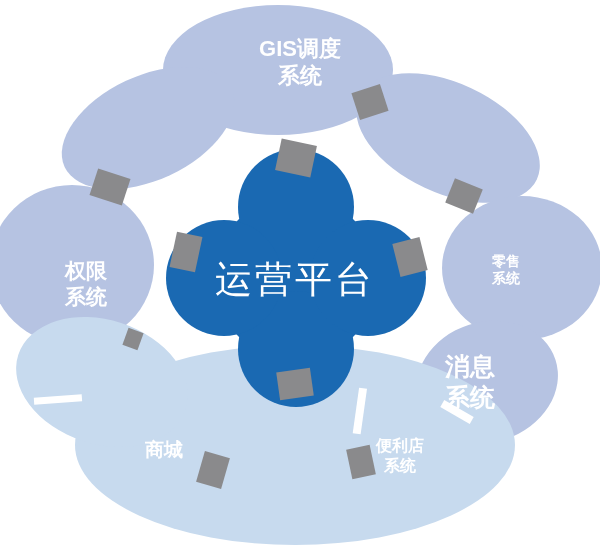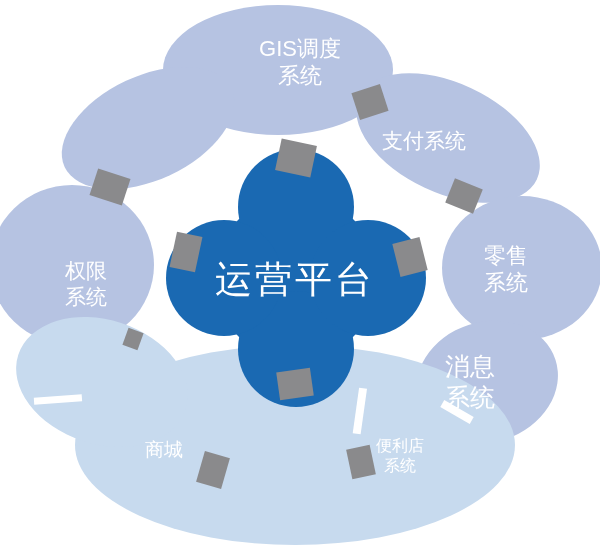--- a/index.html
+++ b/index.html
@@ -16,40 +16,40 @@
     left: 0; top: 0;
     width: 600px; height: 549px;
   }
   .node-label {
     position: absolute;
     transform: translate(-50%, -50%);
     color: #ffffff;
     text-align: center;
     white-space: pre-line;
     line-height: 1.22;
-    font-weight: 400;
+    font-weight: 700;
     pointer-events: none;
   }
   .center-label {
     position: absolute;
     transform: translate(-50%, -50%);
     color: #ffffff;
     font-size: 37px;
     font-weight: 400;
     letter-spacing: 3px;
     white-space: nowrap;
     pointer-events: none;
   }
   
   .pos-center     { left: 295px; top: 280px; }
   .pos-gis        { left: 300px; top:  63px; font-size: 22px; }
   .pos-key        { left: 156px; top: 131px; font-size: 21px; }
   .pos-payment    { left: 424px; top: 141px; font-size: 21px; }
   .pos-permission { left:  86px; top: 284px; font-size: 21px; }
-  .pos-retail     { left: 506px; top: 270px; font-size: 22px; }
+  .pos-retail     { left: 506px; top: 270px; font-size: 14px; }
   .pos-app        { left: 108px; top: 382px; font-size: 21px; }
   .pos-message    { left: 470px; top: 381px; font-size: 25px; }
   .pos-mall       { left: 164px; top: 450px; font-size: 19px; }
   .pos-video      { left: 290px; top: 477px; font-size: 19px; }
   .pos-store      { left: 400px; top: 456px; font-size: 16px; }
 </style>
 </head>
 <body>
 
 <div class="stage">
@@ -92,21 +92,20 @@
       <rect x="200" y="454" width="26" height="32" transform="rotate(16 213 470)" fill="#8a8a8c"></rect>
       <rect x="349" y="447" width="24" height="30" transform="rotate(-12 361 462)" fill="#8a8a8c"></rect>
       <rect x="125" y="330" width="16" height="18" transform="rotate(20 133 339)" fill="#8a8a8c"></rect>
     </g>
   </svg>
 
   <div class="center-label pos-center">运营平台</div>
 
   <div class="node-label pos-gis">GIS调度
 系统</div>
-  <div class="node-label pos-payment">支付系统</div>
   <div class="node-label pos-permission">权限
 系统</div>
   <div class="node-label pos-retail">零售
 系统</div>
   <div class="node-label pos-message">消息
 系统</div>
   <div class="node-label pos-mall">商城</div>
   <div class="node-label pos-store">便利店
 系统</div>
 

